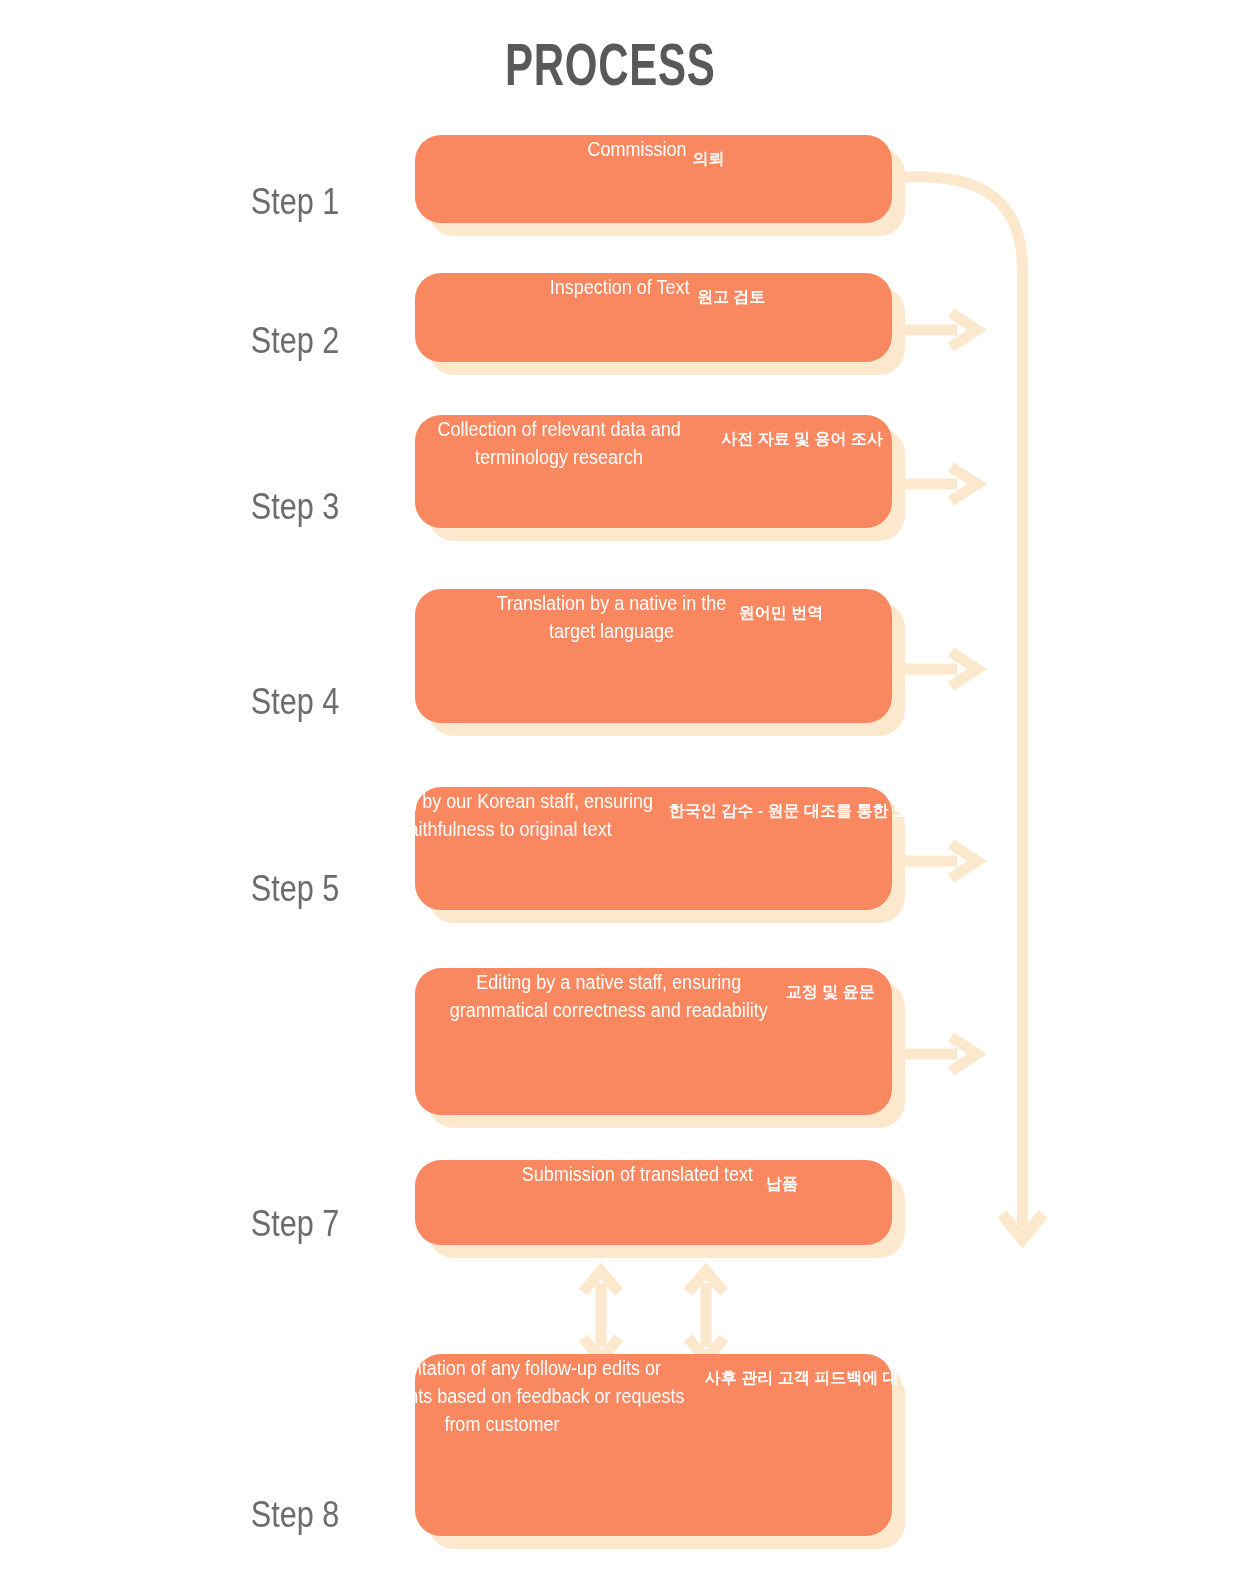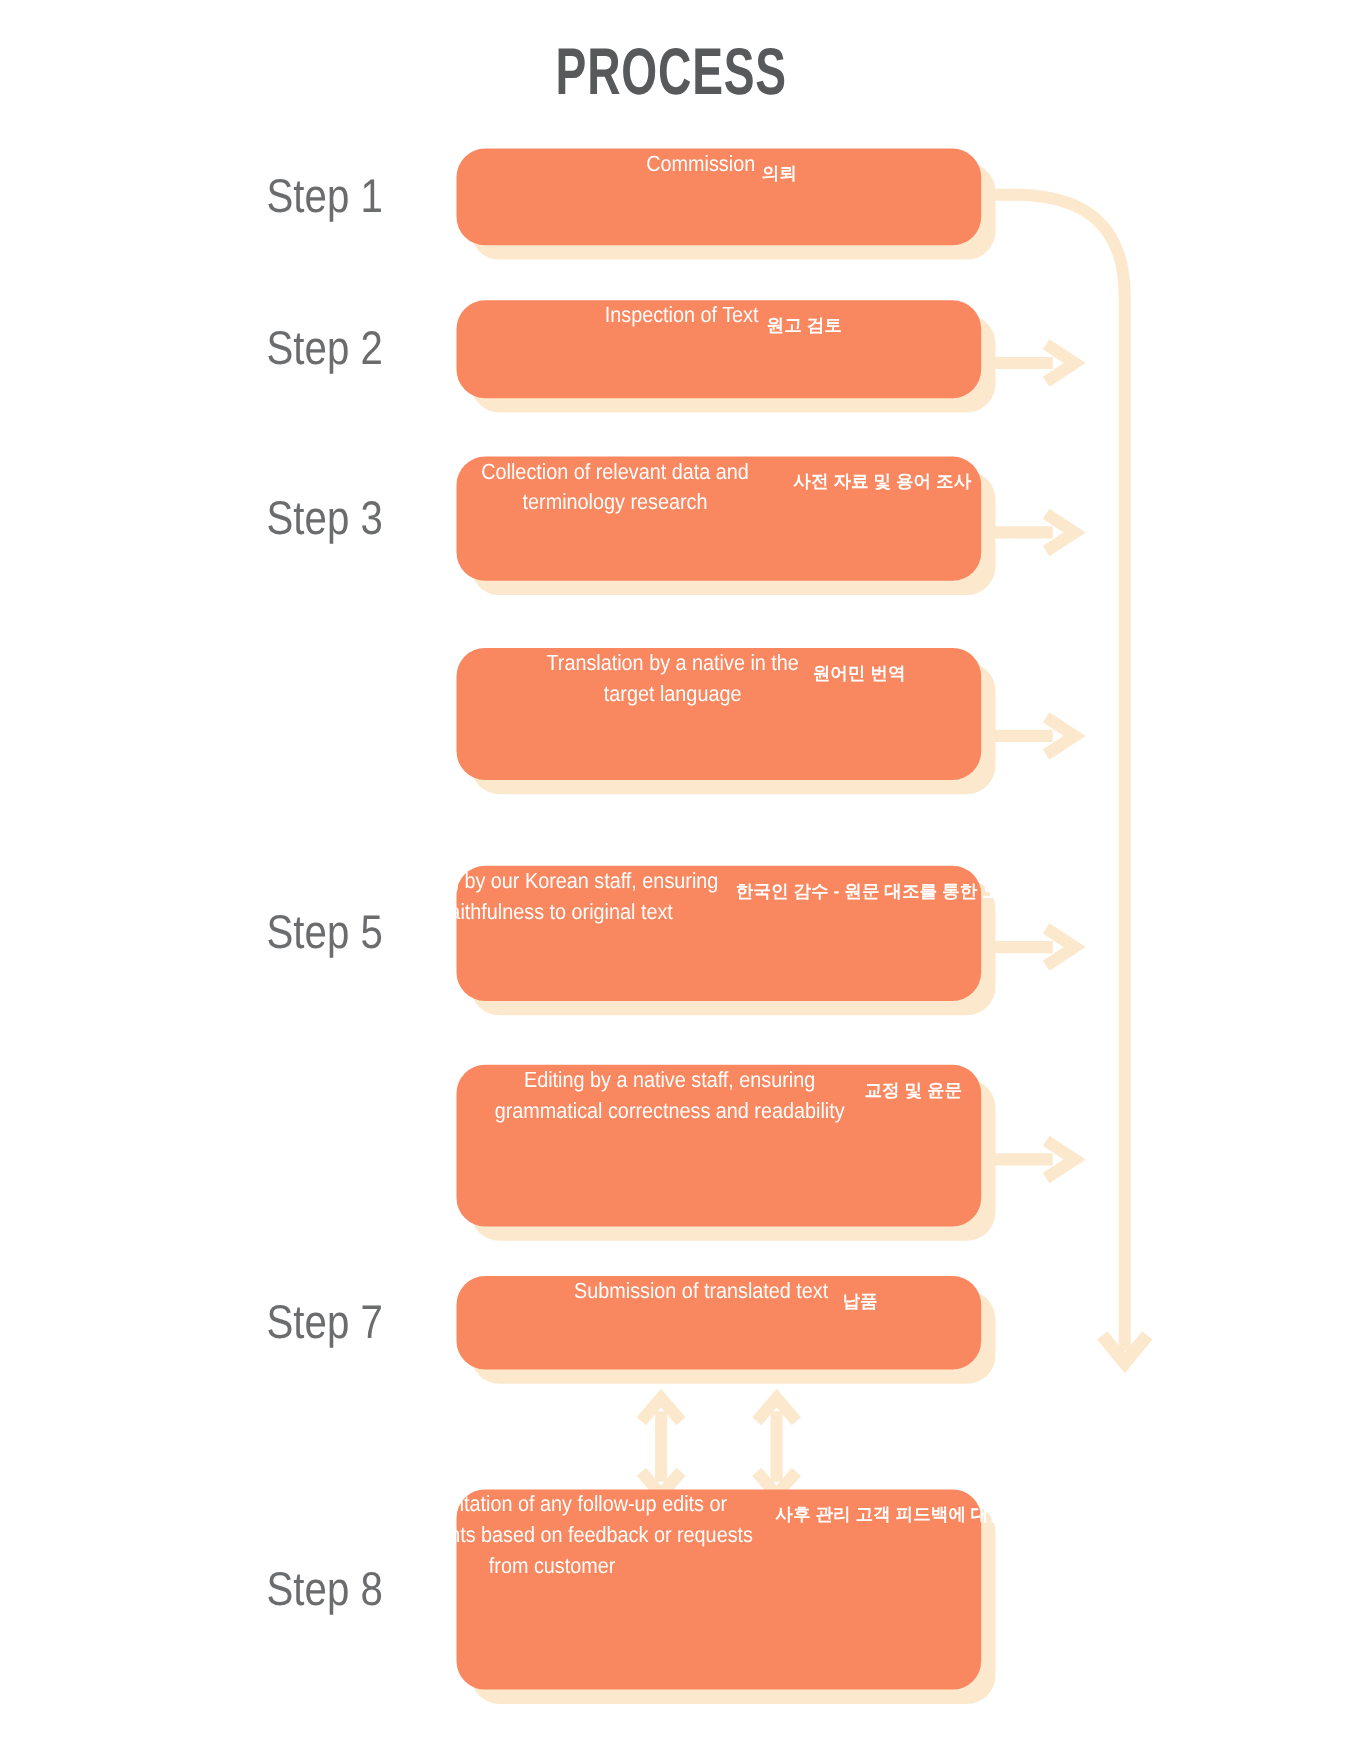--- a/index.html
+++ b/index.html
@@ -24,42 +24,42 @@
     color:var(--title-gray);
     font-size:60px;font-weight:700;
     letter-spacing:1px;
   }
   .title .condense{display:inline-block;transform:scaleX(.70);transform-origin:center;}
   .arrows{position:absolute;top:0;left:0;width:1241px;height:1593px;pointer-events:none;}
   .arrows path{fill:none;stroke:var(--shadow-cream);stroke-width:11px;stroke-linejoin:miter;stroke-linecap:butt;}
   .arrows path.head{stroke-width:12px;}
   .step-label{
     position:absolute;left:220px;width:150px;
-    display:flex;align-items:center;justify-content:center;
+    display:flex;align-items:flex-end;justify-content:center;
     color:var(--label-gray);
-    font-size:43px;font-weight:300;
+    font-size:36px;font-weight:300;
     white-space:nowrap;
   }
   .step-label .condense{display:inline-block;transform:scaleX(.85);transform-origin:center;}
   .step-box{
     position:absolute;left:415px;width:477px;
     background:var(--box-orange);
     border-radius:26px;
     box-shadow:13px 13px 0 0 var(--shadow-cream);
     display:flex;align-items:flex-start;justify-content:center;
     color:var(--text-white);
   }
   .en{display:block;text-align:center;transform:scaleX(.90);transform-origin:center;}
   .en-line{font-size:20px;line-height:28px;white-space:nowrap;}
   .ko{display:block;text-align:center;margin-top:9px;}
   .ko-line{font-size:16px;line-height:30px;font-weight:700;white-space:nowrap;}
   .r1{top:135px;height:88px;}
   .r2{top:273px;height:89px;}
   .r3{top:415px;height:113px;gap:27px;}
-  .r4{top:589px;height:120px;}
+  .r4{top:589px;height:134px;}
   .r5{top:787px;height:123px;}
   .r6{top:968px;height:147px;}
   .r7{top:1160px;height:85px;}
   .r8{top:1354px;height:182px;}
 </style>
 </head>
 <body>
 
 <div class="canvas">
 
@@ -135,20 +135,23 @@
   <div class="step-box r3">
     <div class="en">
       <div class="en-line">Collection of relevant data and</div>
       <div class="en-line">terminology research</div>
     </div>
     <div class="ko">
       <div class="ko-line">사전 자료 및 용어 조사</div>
     </div>
   </div>
 
+  <div class="step-label r4">
+      <span class="condense">Step 4</span>
+    </div>
   <div class="step-box r4">
     <div class="en">
       <div class="en-line">Translation by a native in the</div>
       <div class="en-line">target language</div>
     </div>
     <div class="ko">
       <div class="ko-line">원어민 번역</div>
     </div>
   </div>
 

